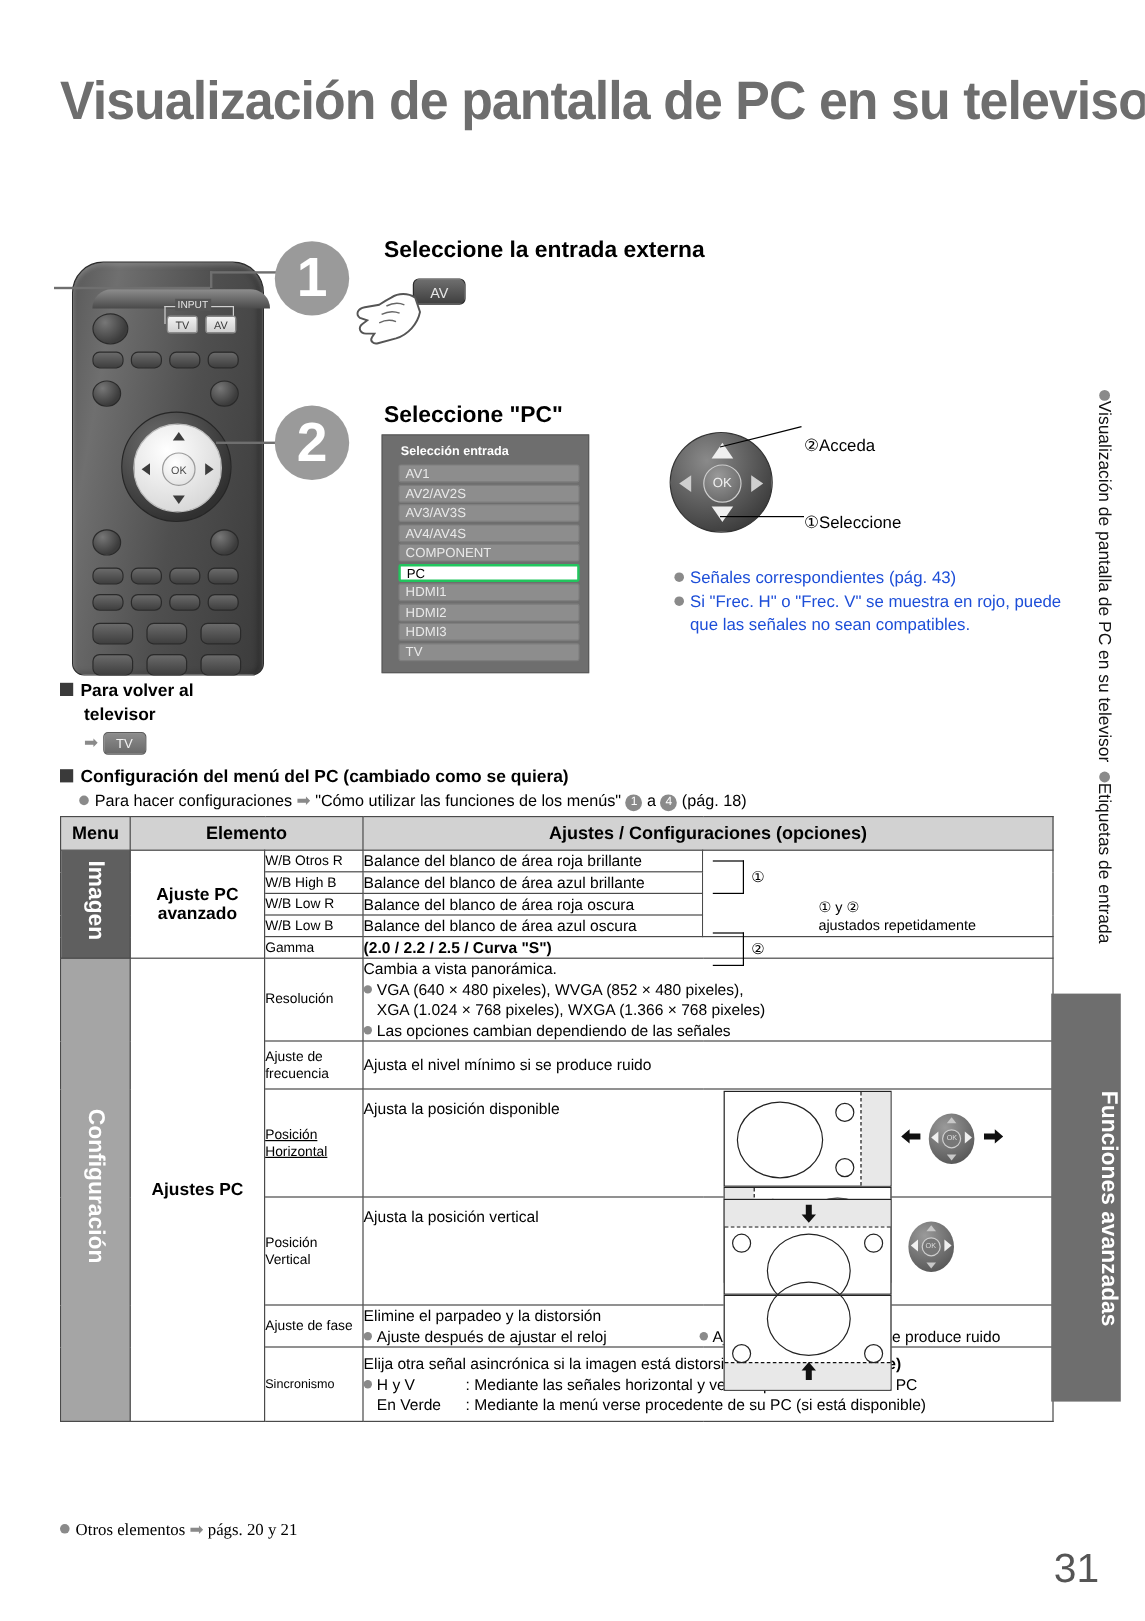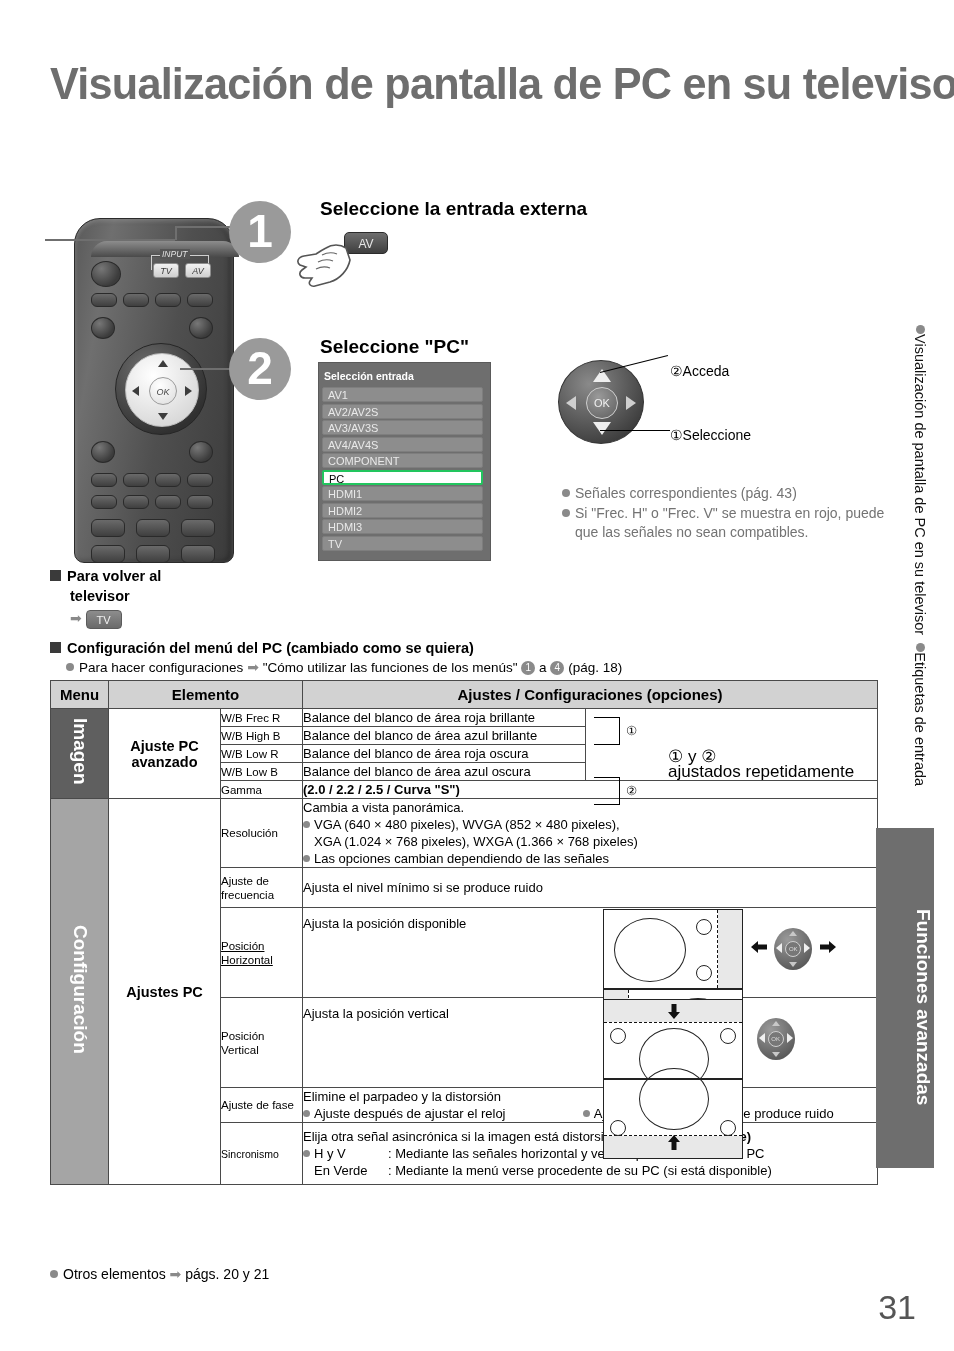--- a/index.html
+++ b/index.html
@@ -23,21 +23,21 @@
     transform: scaleX(0.96);
     transform-origin: left center;
     white-space: nowrap;
   }
   .intro {
     position: absolute; left: 50px; top: 143px; width: 830px;
     font-size: 14.5px; line-height: 21px; color:#111;
   }
 
   
-  .remote-wrap { position:absolute; left:64px; top:200px; width:200px; height:365px;font-style:italic; }
+  .remote-wrap { position:absolute; left:50px; top:200px; width:200px; height:365px; }
   .remote-body {
     position:absolute; left:10px; top:18px; width:160px; height:345px;
     border-radius: 26px 26px 10px 10px;
     background: linear-gradient(100deg,#595959 0%, #6f6f6f 18%, #4f4f4f 55%, #3b3b3b 100%);
     border:1px solid #2b2b2b;
     box-shadow: inset 0 2px 4px rgba(255,255,255,.28), inset -3px 0 6px rgba(0,0,0,.4);
   }
   .rm-top-lip{
     position:absolute; left:16px; top:22px; width:148px; height:16px;
     border-radius: 22px 22px 0 0;
@@ -104,21 +104,21 @@
     position:absolute; width:44px; height:22px; border-radius:5px;
     background: linear-gradient(180deg,#6e6e6e,#3f3f3f);
     border:1px solid #2b2b2b; color:#e6e6e6; font-size:12px;
     text-align:center; line-height:22px;
   }
   .hand { position:absolute; }
 
   
   .osd {
     position:absolute; left:318px; top:362px; width:173px;
-    background:#6e6e6e; border:1px solid #5a5a5a; padding:6px 7px 8px 3px;
+    background:#6e6e6e; border:1px solid #5a5a5a; padding:6px 7px 8px 13px;
   }
   .osd-title { color:#fff; font-size:10.5px; font-weight:bold; margin:1px 0 5px 2px; }
   .osd-row {
     height:15px; line-height:15px; background:#8d8d8d; color:#e9e9e9;
     font-size:11px; padding-left:5px; margin-bottom:1.5px;
     border-radius:2px;
     border:1px solid #7e7e7e;
   }
   .osd-row.sel { background:#ffffff; color:#000; border:2px solid #22c55e; }
 
@@ -139,22 +139,22 @@
   .cd-u{ left:34px; top:8px; border-left:9px solid transparent; border-right:9px solid transparent; border-bottom:13px solid #efefef;}
   .cd-d{ left:34px; bottom:8px; border-left:9px solid transparent; border-right:9px solid transparent; border-top:13px solid #efefef;}
   .cd-l{ left:7px; top:35px; border-top:7px solid transparent; border-bottom:7px solid transparent; border-right:10px solid #cfcfcf;}
   .cd-r{ right:7px; top:35px; border-top:7px solid transparent; border-bottom:7px solid transparent; border-left:10px solid #cfcfcf;}
 
   .callout-txt{ position:absolute; font-size:14px; color:#000; }
   .callout-line{ position:absolute; background:#000; height:1px; }
 
   .bullet { display:inline-block; width:8px; height:8px; border-radius:50%;
             background:#8a8a8a; margin-right:5px; vertical-align:1px; }
-  .note-list{ position:absolute; left:562px; top:484px; width:330px;
-              font-size:14px; line-height:19px; color:#737373; }
+  .note-list{ position:absolute; left:562px; top:472px; width:330px;
+              font-size:14px; line-height:19px; color:#1d4ed8; }
   .note-list .li { text-indent:-13px; padding-left:13px; margin-bottom:1px; }
 
   
   .sq { display:inline-block; width:11px; height:11px; background:#3a3a3a; margin-right:6px; }
   .h-blk { position:absolute; font-size:14.5px; font-weight:bold; }
   .arrowg{ display:inline-block; color:#8a8a8a; font-size:14px; }
   .tvkey {
     display:inline-block; width:36px; height:19px; border-radius:4px;
     background:linear-gradient(180deg,#8d8d8d,#6a6a6a);
     border:1px solid #5b5b5b; color:#f2f2f2; font-size:11px;
@@ -197,21 +197,21 @@
   .mini-dpad{
     position:relative; width:38px; height:42px; border-radius:50%;
     background: radial-gradient(circle at 36% 28%, #9a9a9a, #585858 80%);
     display:inline-block; vertical-align:middle;
   }
   .mini-ok{ position:absolute; left:11px; top:13px; width:16px; height:16px;
             border-radius:50%; background:#777; border:1px solid #cfcfcf;
             font-size:6px; color:#ddd; text-align:center; line-height:15px;}
 
   
-  .footer { position:absolute; left:50px; top:1266px; font-size:14px; }
+  .footer { position:absolute; left:50px; top:1266px; font-size:14px;font-family:Liberation Serif, serif; }
   .pagenum{ position:absolute; right:38px; top:1288px; font-size:34px; color:#555; }
 
   
   .side-txt {
     position:absolute; right:26px; top:325px;
     writing-mode: vertical-rl; font-size:14.5px; color:#111;
     height:600px;
   }
   .side-tab {
     position:absolute; right:20px; top:828px; width:58px; height:340px;
@@ -361,28 +361,28 @@
   <tbody>
       <tr class="thead">
     <td style="width:58px;">Menu</td>
     <td colspan="2" style="width:194px;">Elemento</td>
     <td colspan="2">Ajustes / Configuraciones (opciones)</td>
   </tr>
 
   <tr>
     <td class="vmenu menu-dark" rowspan="5"><span>Imagen</span></td>
     <td class="elem" rowspan="5">Ajuste PC avanzado</td>
-    <td class="sub">W/B Frec R</td>
+    <td class="sub">W/B Otros R</td>
     <td class="desc">Balance del blanco de área roja brillante</td>
     <td class="right-col" rowspan="4" style="position:relative;">
       <div style="position:absolute;left:8px;top:8px;width:26px;height:28px;border:1.6px solid #000;border-left:none;"></div>
       <div style="position:absolute;left:40px;top:14px;">①</div>
       <div style="position:absolute;left:8px;top:68px;width:26px;height:28px;border:1.6px solid #000;border-left:none;"></div>
       <div style="position:absolute;left:40px;top:74px;">②</div>
-      <div style="position:absolute;left:82px;top:40px;font-size:17px;line-height:15px;">
+      <div style="position:absolute;left:96px;top:40px;font-size:12px;line-height:15px;">
         <div>① y ②</div>
         <div>ajustados repetidamente</div>
       </div>
     </td>
   </tr>
   <tr>
     <td class="sub">W/B High B</td>
     <td class="desc">Balance del blanco de área azul brillante</td>
   </tr>
   <tr>

